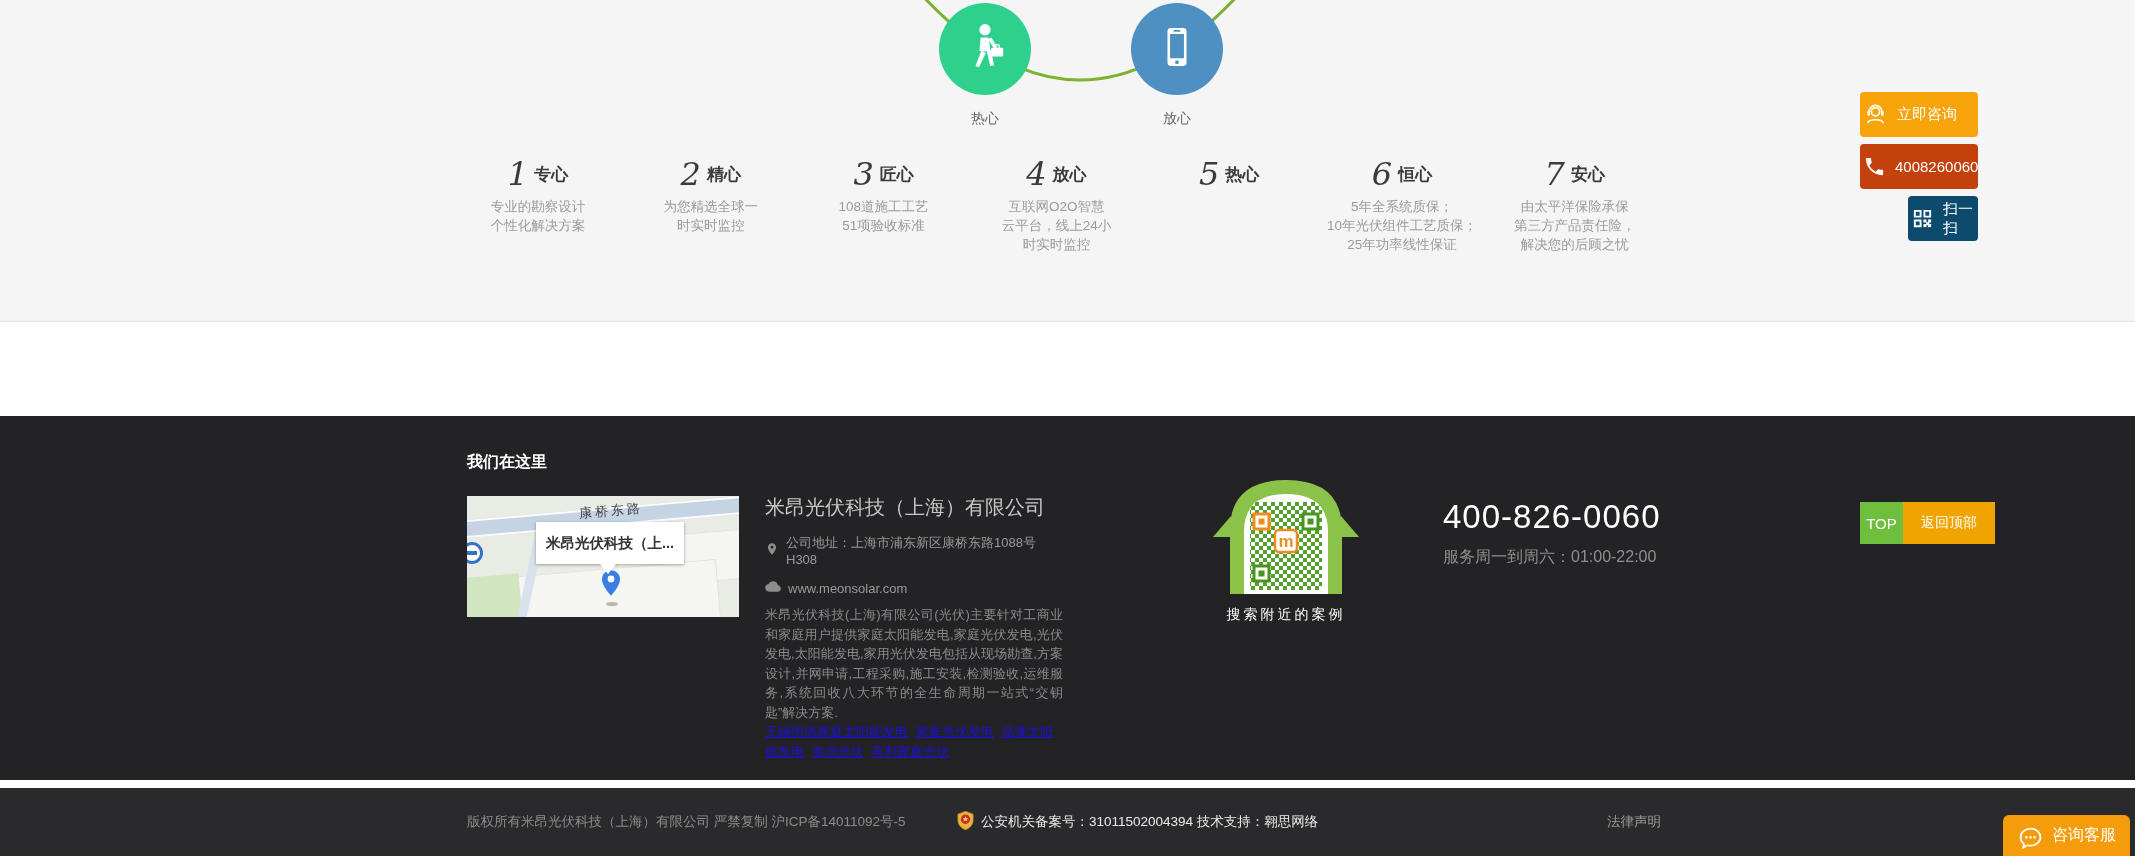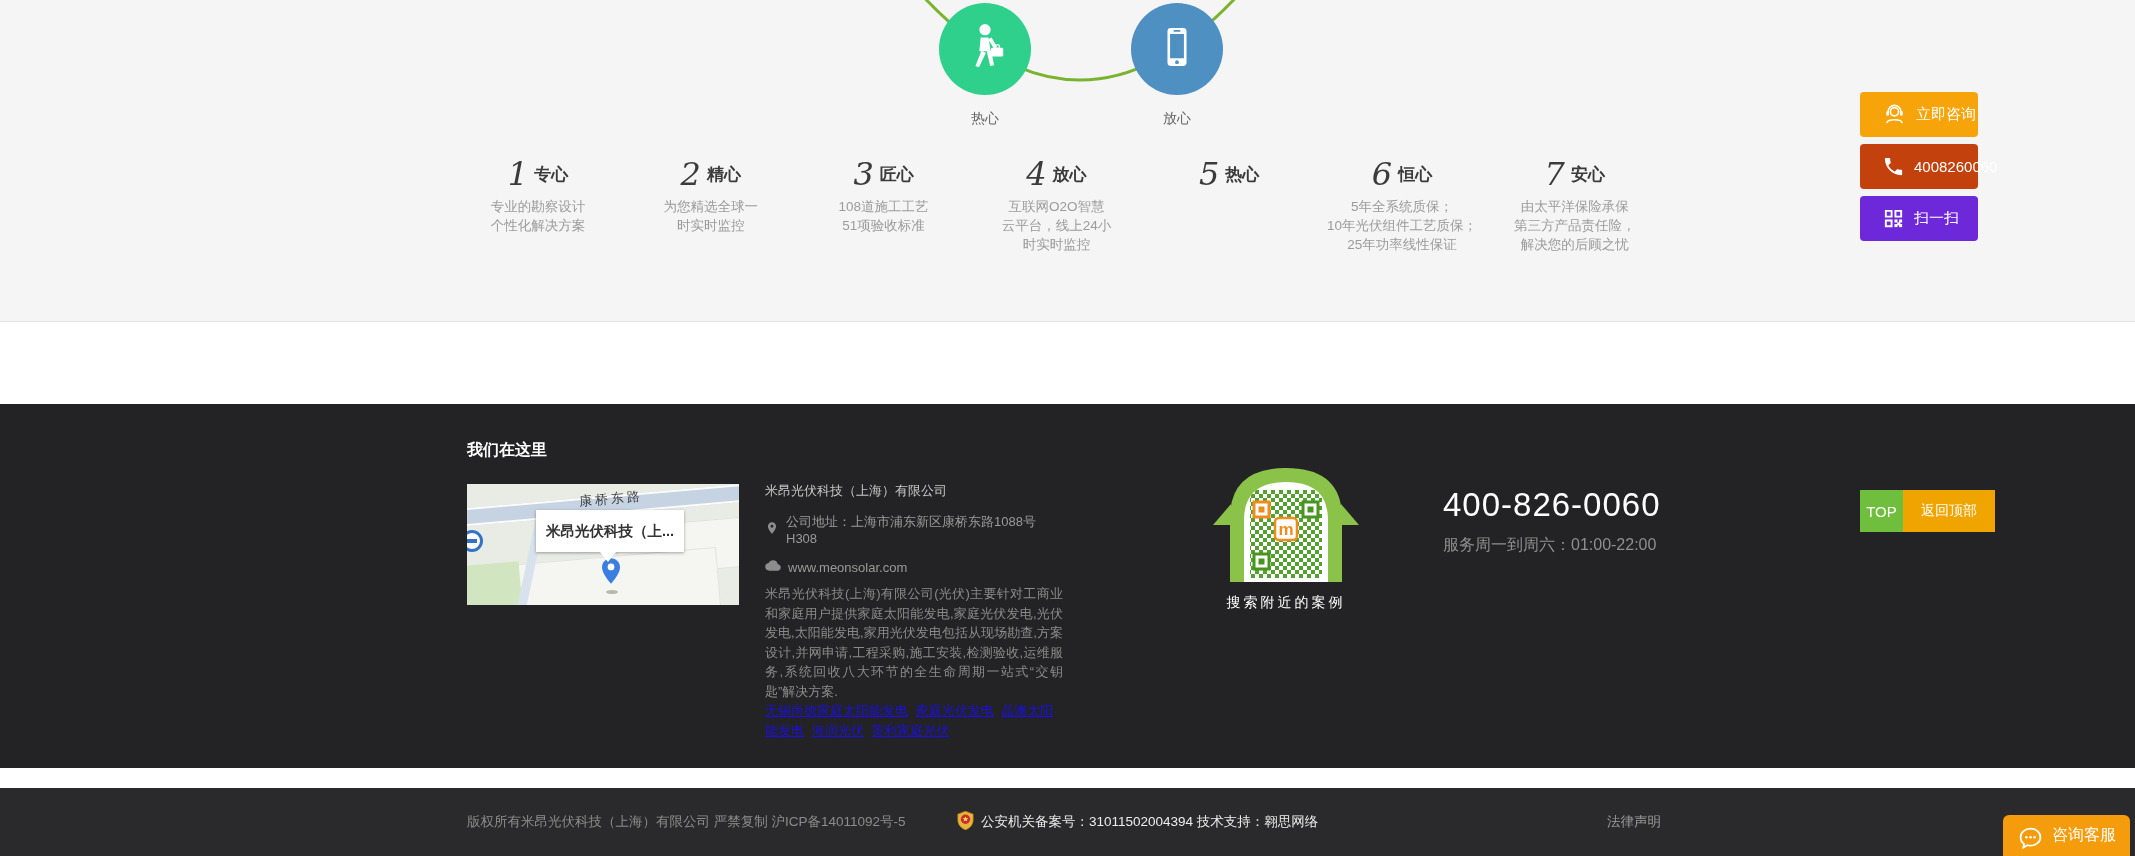--- a/index.html
+++ b/index.html
@@ -19,46 +19,46 @@
   .label-blue{left:1131px;}
 
   .feature-col{position:absolute;top:152px;width:210px;text-align:center;}
   .feature-head{display:flex;align-items:flex-end;justify-content:center;gap:6px;height:38px;}
   .feature-num{font-family:"DejaVu Serif",serif;font-style:italic;font-size:32px;line-height:32px;color:#3b3b3b;}
   .feature-title{font-size:17px;font-weight:bold;color:#3b3b3b;padding-bottom:4px;}
   .feature-lines{margin-top:7px;font-size:13.5px;line-height:19px;color:#9b9b9b;}
 
   
   .float-group{position:absolute;left:1860px;top:92px;width:118px;display:flex;flex-direction:column;gap:7px;z-index:30;}
-  .float-btn{height:45px;border-radius:4px;display:flex;align-items:center;gap:9px;padding-left:22px;
+  .float-btn{height:45px;border-radius:4px;display:flex;align-items:center;gap:9px;padding-left:3px;
              color:#fff;font-size:15px;cursor:pointer;box-sizing:border-box;}
   .fb-icon{display:flex;align-items:center;}
 
   
-  .footer{position:absolute;left:0;top:404px;width:2135px;height:364px;background:#232325;}
+  .footer{position:absolute;left:0;top:416px;width:2135px;height:364px;background:#232325;}
   .footer-heading{position:absolute;left:467px;top:36px;font-size:16px;font-weight:bold;color:#fff;}
 
   .map{position:absolute;left:467px;top:80px;width:272px;height:121px;background:#e9ebe5;overflow:hidden;cursor:pointer;}
   .map-block{position:absolute;background:#f5f5f2;border:1px solid #e1e1de;}
   .map-green{position:absolute;left:-10px;top:80px;width:64px;height:55px;background:#d2e5c1;transform:rotate(-5deg);}
   .map-road-v{position:absolute;left:60px;top:18px;width:9px;height:118px;background:#d8e2ec;transform:rotate(12deg);}
   .map-road{position:absolute;left:-12px;top:12px;width:300px;height:14px;background:#c5d3e2;
             border-top:2px solid #fbfbfb;border-bottom:2px solid #fbfbfb;transform:rotate(-5deg);}
   .map-road-label{position:absolute;left:112px;top:6px;transform:rotate(-5deg);font-size:13px;color:#3e3e42;letter-spacing:3px;white-space:nowrap;}
   .map-metro{position:absolute;left:-6px;top:46px;width:16px;height:16px;border-radius:50%;background:#fff;border:3px solid #3273c5;}
   .map-metro::after{content:"";position:absolute;left:3px;top:6px;width:10px;height:4px;background:#3273c5;}
   .map-tooltip{position:absolute;left:69px;top:26px;width:148px;height:42px;background:#fff;
                box-shadow:0 1px 3px rgba(0,0,0,.35);font-size:14.5px;font-weight:bold;color:#333;
                line-height:42px;text-align:center;white-space:nowrap;}
   .map-tooltip::after{content:"";position:absolute;left:64px;top:42px;border:8px solid transparent;border-top:10px solid #fff;}
   .map-pin{position:absolute;left:135px;top:74px;}
   .map-pin-shadow{position:absolute;left:139px;top:106px;width:12px;height:4px;background:rgba(120,110,80,.45);border-radius:50%;}
 
   .company{position:absolute;left:765px;top:78px;width:298px;}
-  .company-name{font-size:13px;color:#c8c8c8;}
+  .company-name{font-size:20px;color:#c8c8c8;}
   .info-row{display:flex;align-items:center;gap:7px;margin-top:13px;font-size:13px;color:#9a9a9a;}
   .info-row a{color:#9a9a9a;text-decoration:none;cursor:pointer;}
   .company-desc{margin-top:9px;font-size:13px;line-height:19.5px;color:#8b8b8b;text-align:justify;word-break:break-all;}
   .seo-links{font-size:13px;line-height:19.5px;word-break:break-all;}
   .seo-link{color:#1b10df;text-decoration:underline;cursor:pointer;margin-right:4px;}
 
   .qr-block{position:absolute;left:1206px;top:58px;width:160px;text-align:center;}
   .qr-caption{margin-top:6px;font-size:14px;color:#fff;letter-spacing:3px;}
 
   .phone-block{position:absolute;left:1443px;top:82px;}
@@ -207,21 +207,21 @@
         <span class="fb-label">立即咨询</span>
       </div>
       <div class="float-btn" style="background: #c2410c;">
         <span class="fb-icon">
           <svg viewBox="0 0 24 24" width="23" height="23">
             <path fill="#fff" d="M6.62 10.79c1.44 2.83 3.76 5.14 6.59 6.59l2.2-2.21c.27-.27.67-.36 1.02-.24 1.12.37 2.33.57 3.57.57.55 0 1 .45 1 1V20c0 .55-.45 1-1 1-9.39 0-17-7.61-17-17 0-.55.45-1 1-1h3.5c.55 0 1 .45 1 1 0 1.25.2 2.45.57 3.57.11.35.03.74-.25 1.02l-2.2 2.2z"></path>
           </svg>
         </span>
         <span class="fb-label">4008260060</span>
       </div>
-      <div class="float-btn" style="background: #6d28d9;">
+      <div class="float-btn" style="background: #0c4a6e; margin-left: 48px;">
         <span class="fb-icon">
           <svg viewBox="0 0 24 24" width="23" height="23">
             <g fill="#fff">
               <path d="M3 3h8v8H3zM5 5v4h4V5z"></path>
               <path d="M13 3h8v8h-8zM15 5v4h4V5z"></path>
               <path d="M3 13h8v8H3zM5 15v4h4v-4z"></path>
               <rect x="13" y="13" width="3.2" height="3.2"></rect>
               <rect x="17.8" y="13" width="3.2" height="3.2"></rect>
               <rect x="13" y="17.8" width="3.2" height="3.2"></rect>
               <rect x="15.9" y="15.9" width="3.2" height="3.2"></rect>

